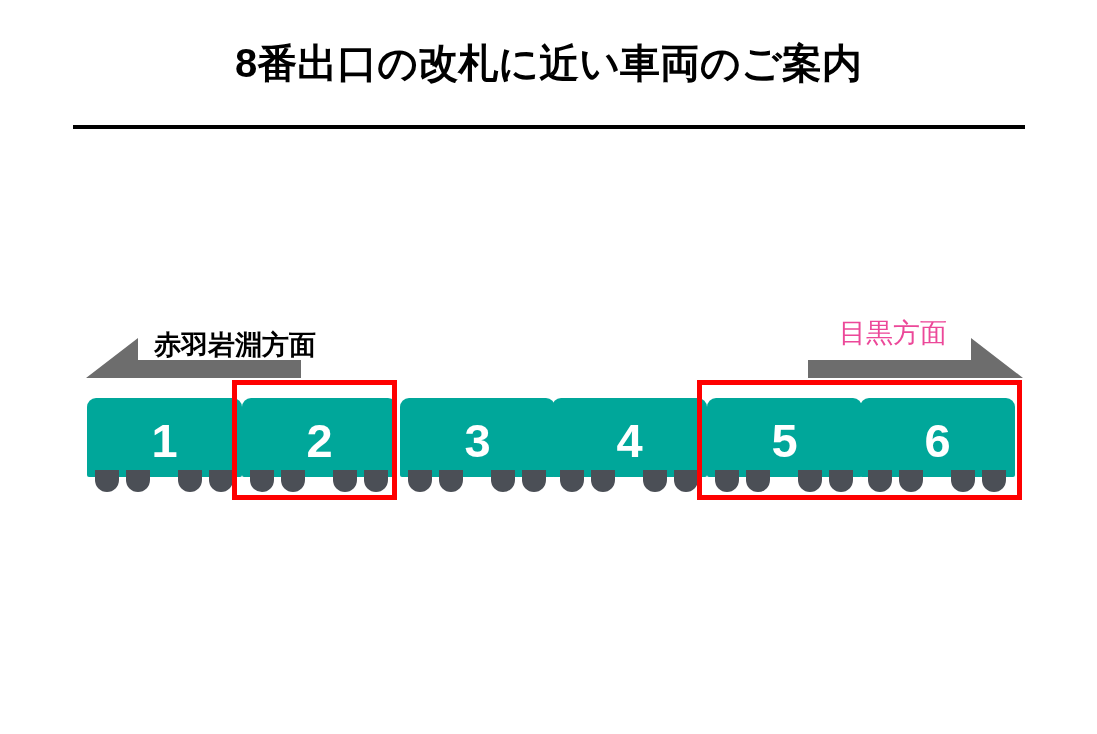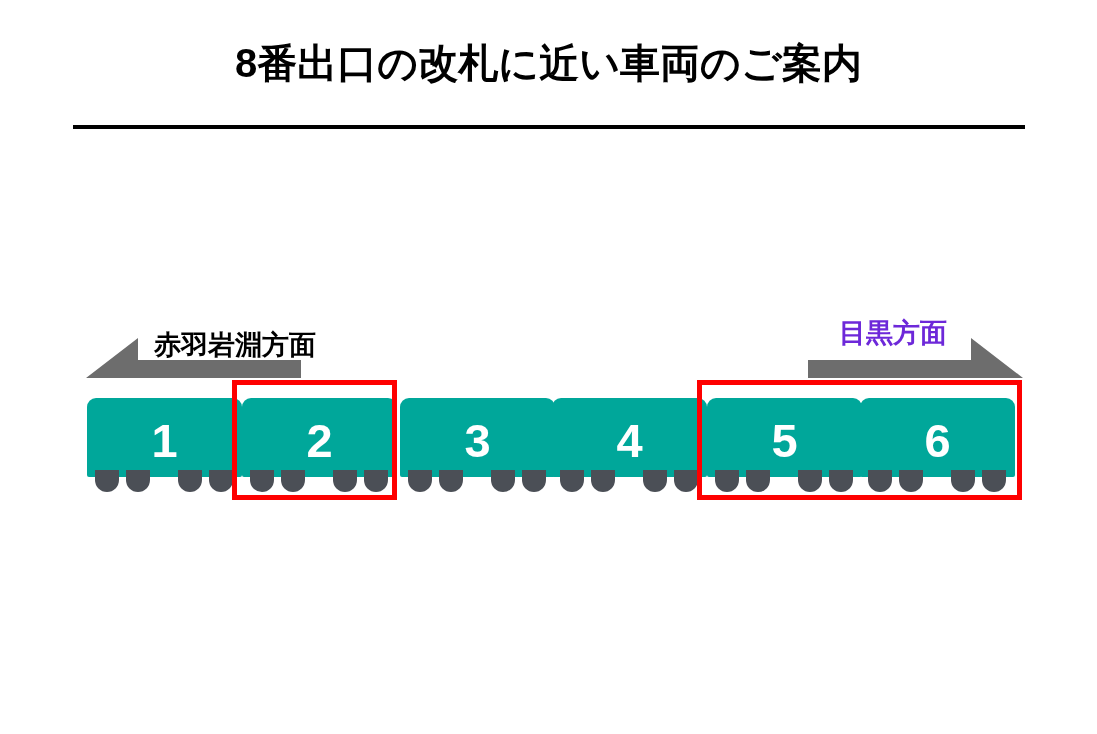--- a/index.html
+++ b/index.html
@@ -79,22 +79,22 @@
     left: 85px;
     top: 22px;
     width: 215px;
     height: 40px;
   }
   #arrow-right-label {
     position: absolute;
     left: 116px;
     top: -1px;
     font-size: 27px;
-    font-weight: bold;
-    color: #6d28d9;
+    font-weight: normal;
+    color: #ec4899;
     white-space: nowrap;
   }
 
   
   #train {
     position: absolute;
     left: 0;
     top: 378px;
     width: 1097px;
     height: 125px;

